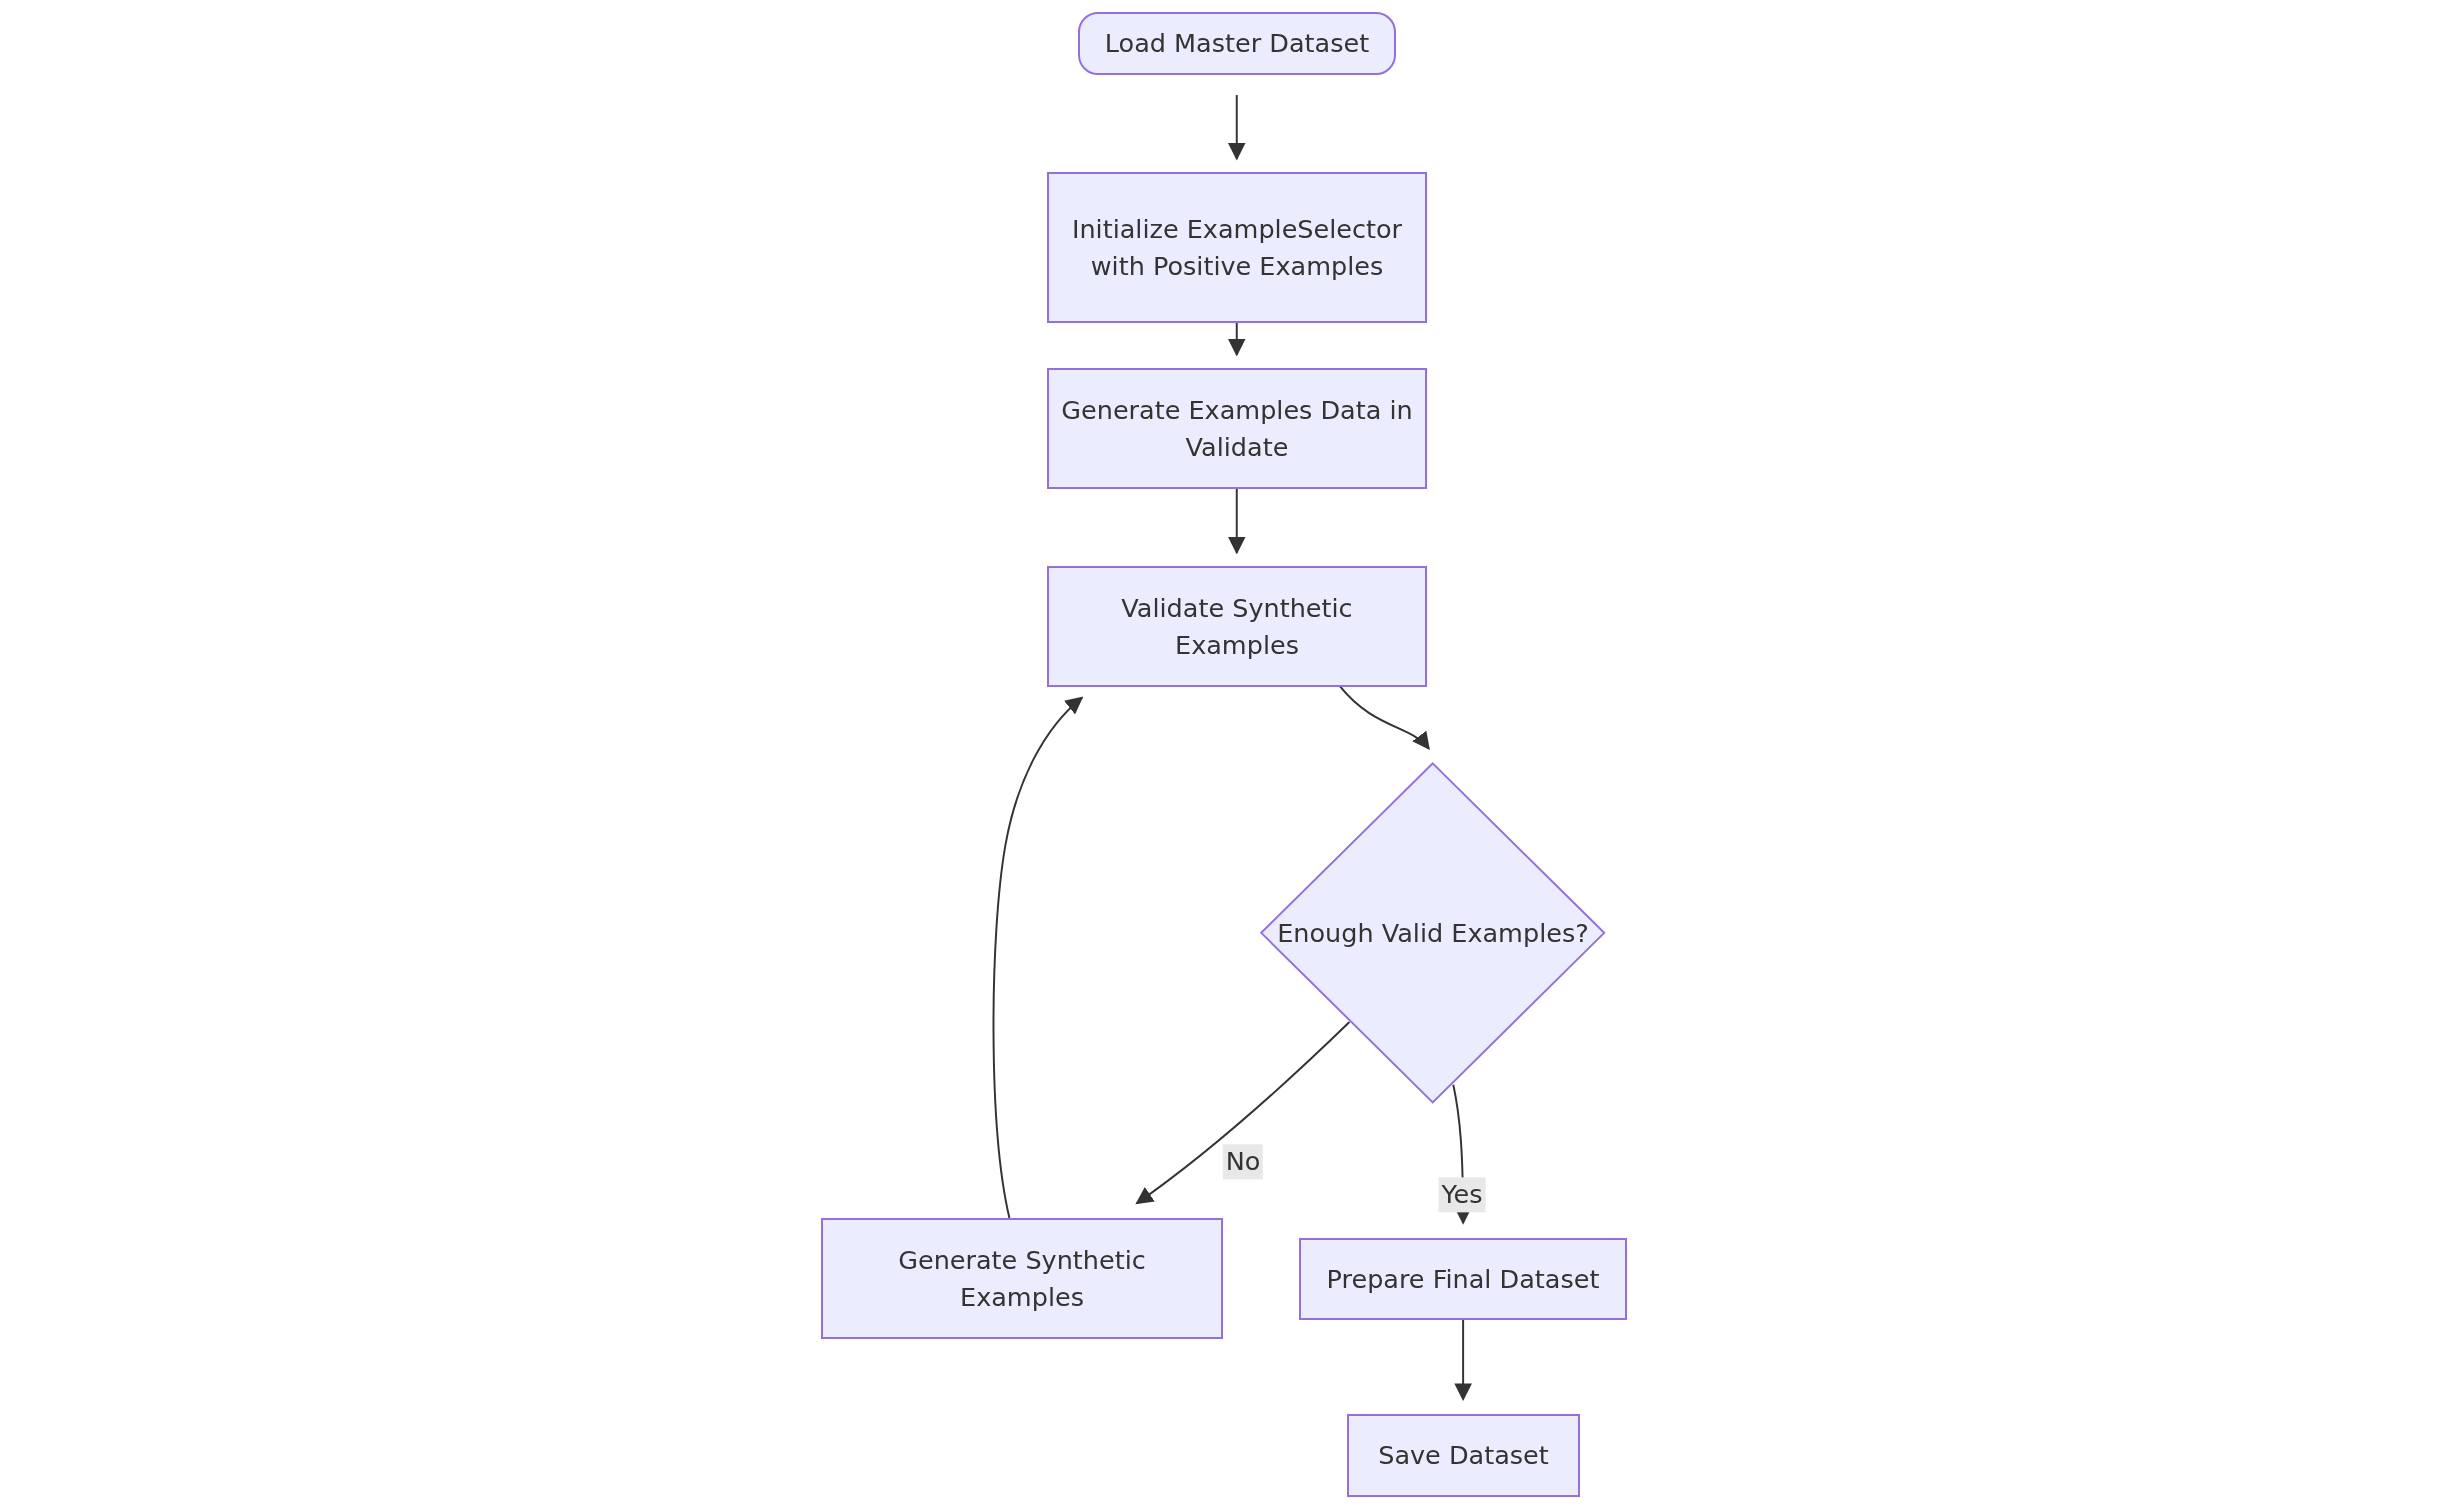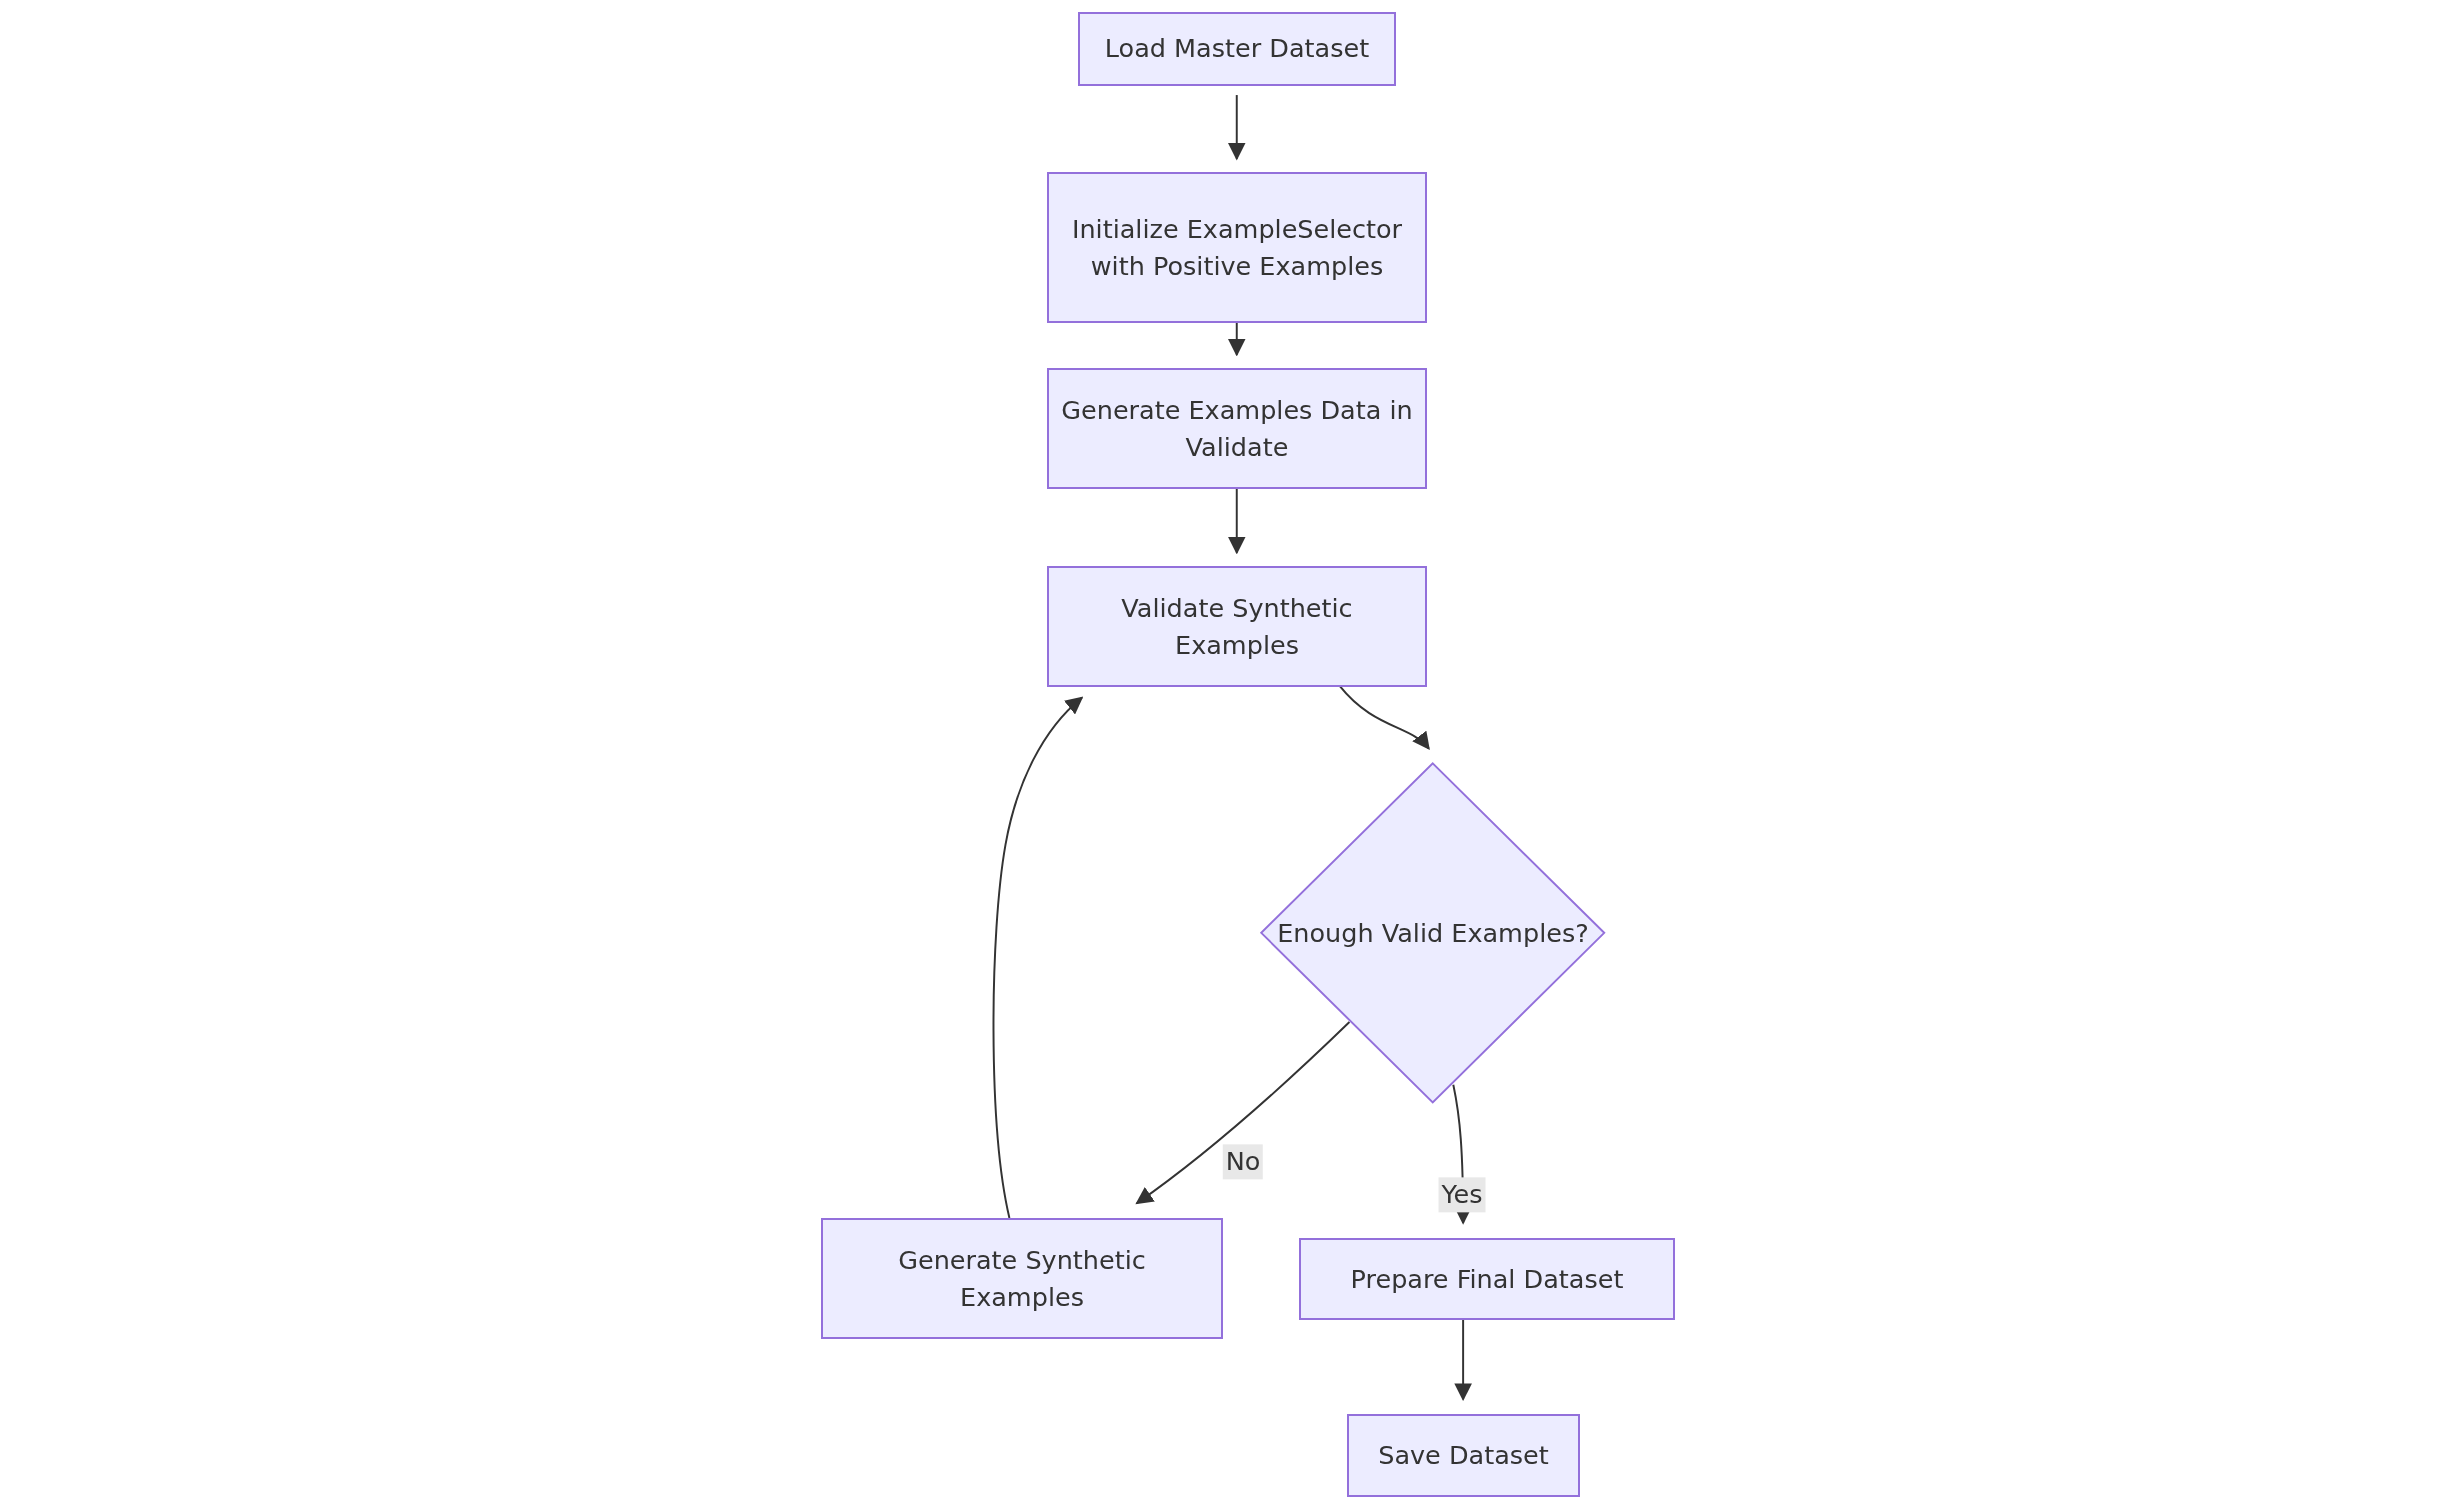--- a/index.html
+++ b/index.html
@@ -70,21 +70,21 @@
     <path d="M1262,97 L1262,162" fill="none" stroke="#333333" stroke-width="2" marker-end="url(#arrow)"></path>
     <path d="M1262,297 L1262,362" fill="none" stroke="#333333" stroke-width="2" marker-end="url(#arrow)"></path>
     <path d="M1262,499 L1262,564" fill="none" stroke="#333333" stroke-width="2" marker-end="url(#arrow)"></path>
     <path d="M1367,700 C1402,744 1440,740 1458,764" fill="none" stroke="#333333" stroke-width="2" marker-end="url(#arrow)"></path>
     <path d="M1377,1043 C1310,1108 1232,1178 1160,1228" fill="none" stroke="#333333" stroke-width="2" marker-end="url(#arrow)"></path>
     <path d="M1483,1107 C1490,1140 1493,1175 1493,1248" fill="none" stroke="#333333" stroke-width="2" marker-end="url(#arrow)"></path>
     <path d="M1030,1243 C1008,1150 1010,952 1026,862 C1037,800 1064,744 1104,712" fill="none" stroke="#333333" stroke-width="2" marker-end="url(#arrow)"></path>
     <path d="M1493,1347 L1493,1428" fill="none" stroke="#333333" stroke-width="2" marker-end="url(#arrow)"></path>
   </svg>
 
-  <div class="node" style="left:1078px;top:11.8px;width:318px;height:74px;">
+  <div class="node" style="left:1078px;top:11.8px;width:318px;height:63px;border-radius:20px;">
     <div>Load Master Dataset</div>
   </div>
 
   <div class="node" style="left:1047px;top:172px;width:380px;height:151px;">
     <div>Initialize ExampleSelector</div>
     <div>with Positive Examples</div>
   </div>
 
   <div class="node" style="left:1047px;top:368px;width:380px;height:121px;">
     <div>Generate Examples Data in</div>
@@ -96,21 +96,21 @@
     <div>Examples</div>
   </div>
 
   <div class="diamond-label" style="left:1433px;top:933px;">Enough Valid Examples?</div>
 
   <div class="node" style="left:821px;top:1218px;width:402px;height:121px;">
     <div>Generate Synthetic</div>
     <div>Examples</div>
   </div>
 
-  <div class="node" style="left:1299px;top:1238px;width:376px;height:82px;">
+  <div class="node" style="left:1299px;top:1238px;width:328px;height:82px;">
     <div>Prepare Final Dataset</div>
   </div>
 
   <div class="node" style="left:1347px;top:1414px;width:233px;height:83px;">
     <div>Save Dataset</div>
   </div>
 
   <div class="edge-label" style="left:1212px;top:1162px;margin-left:31px;">No</div>
   <div class="edge-label" style="left:1462px;top:1162px;margin-top:33px;">Yes</div>
 

